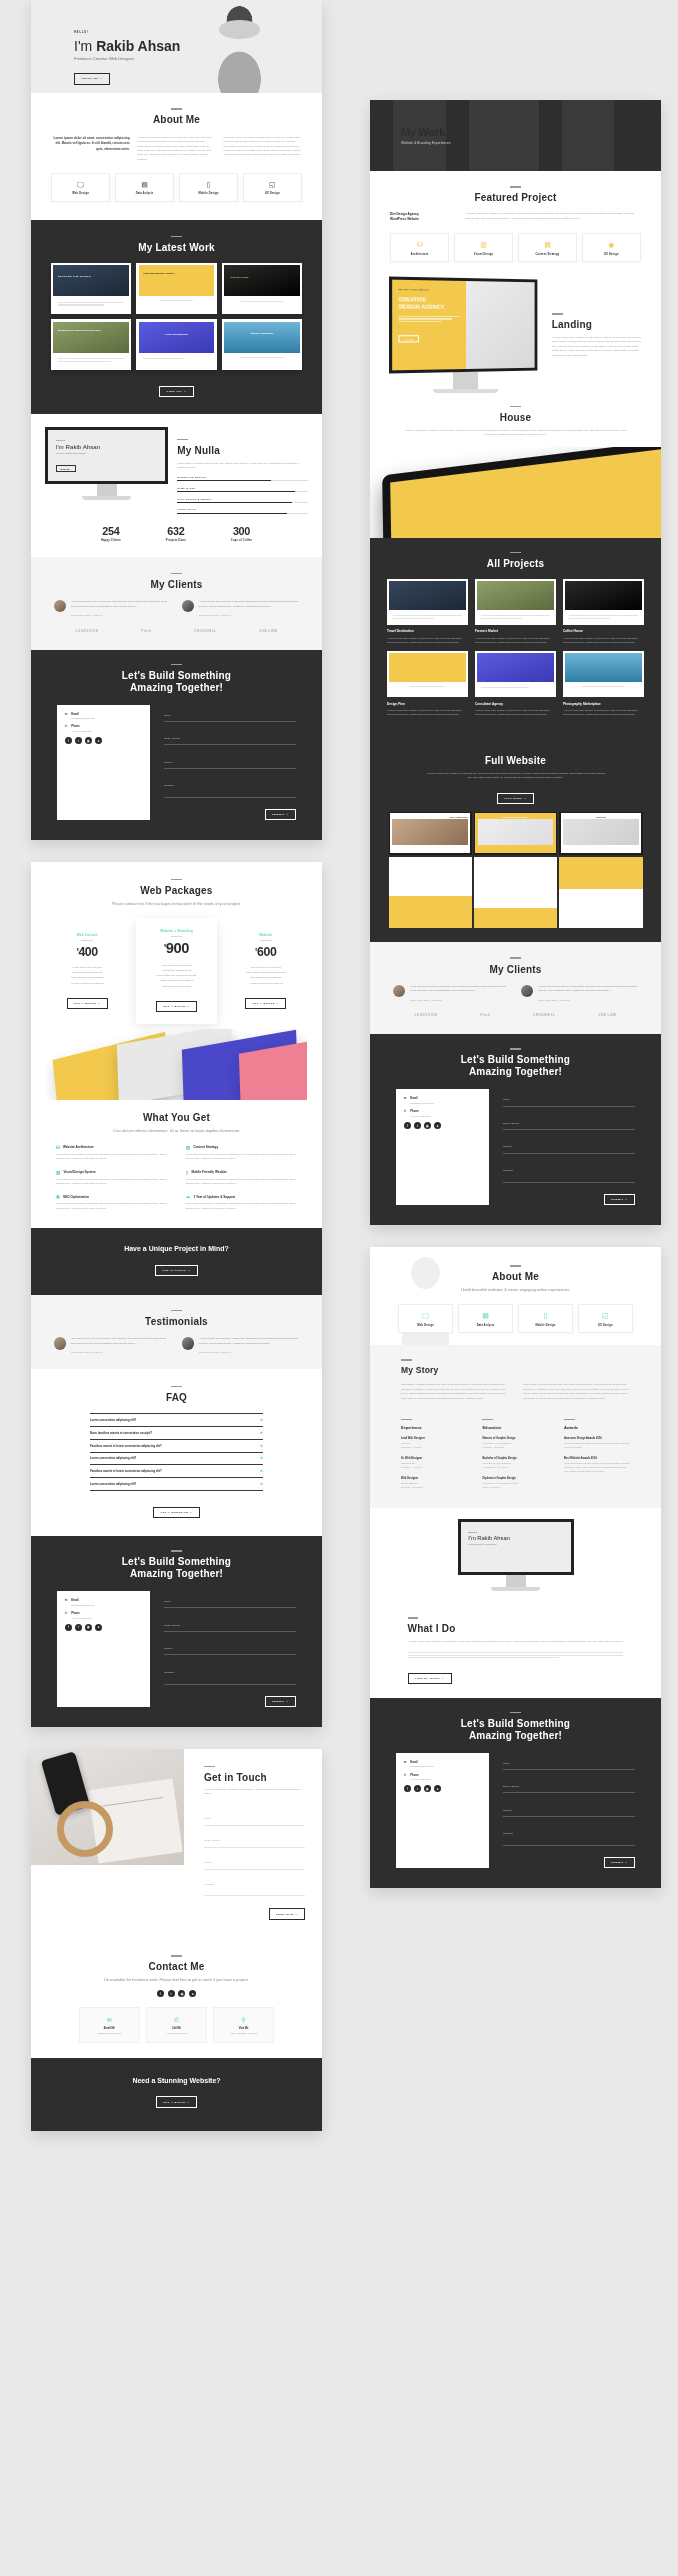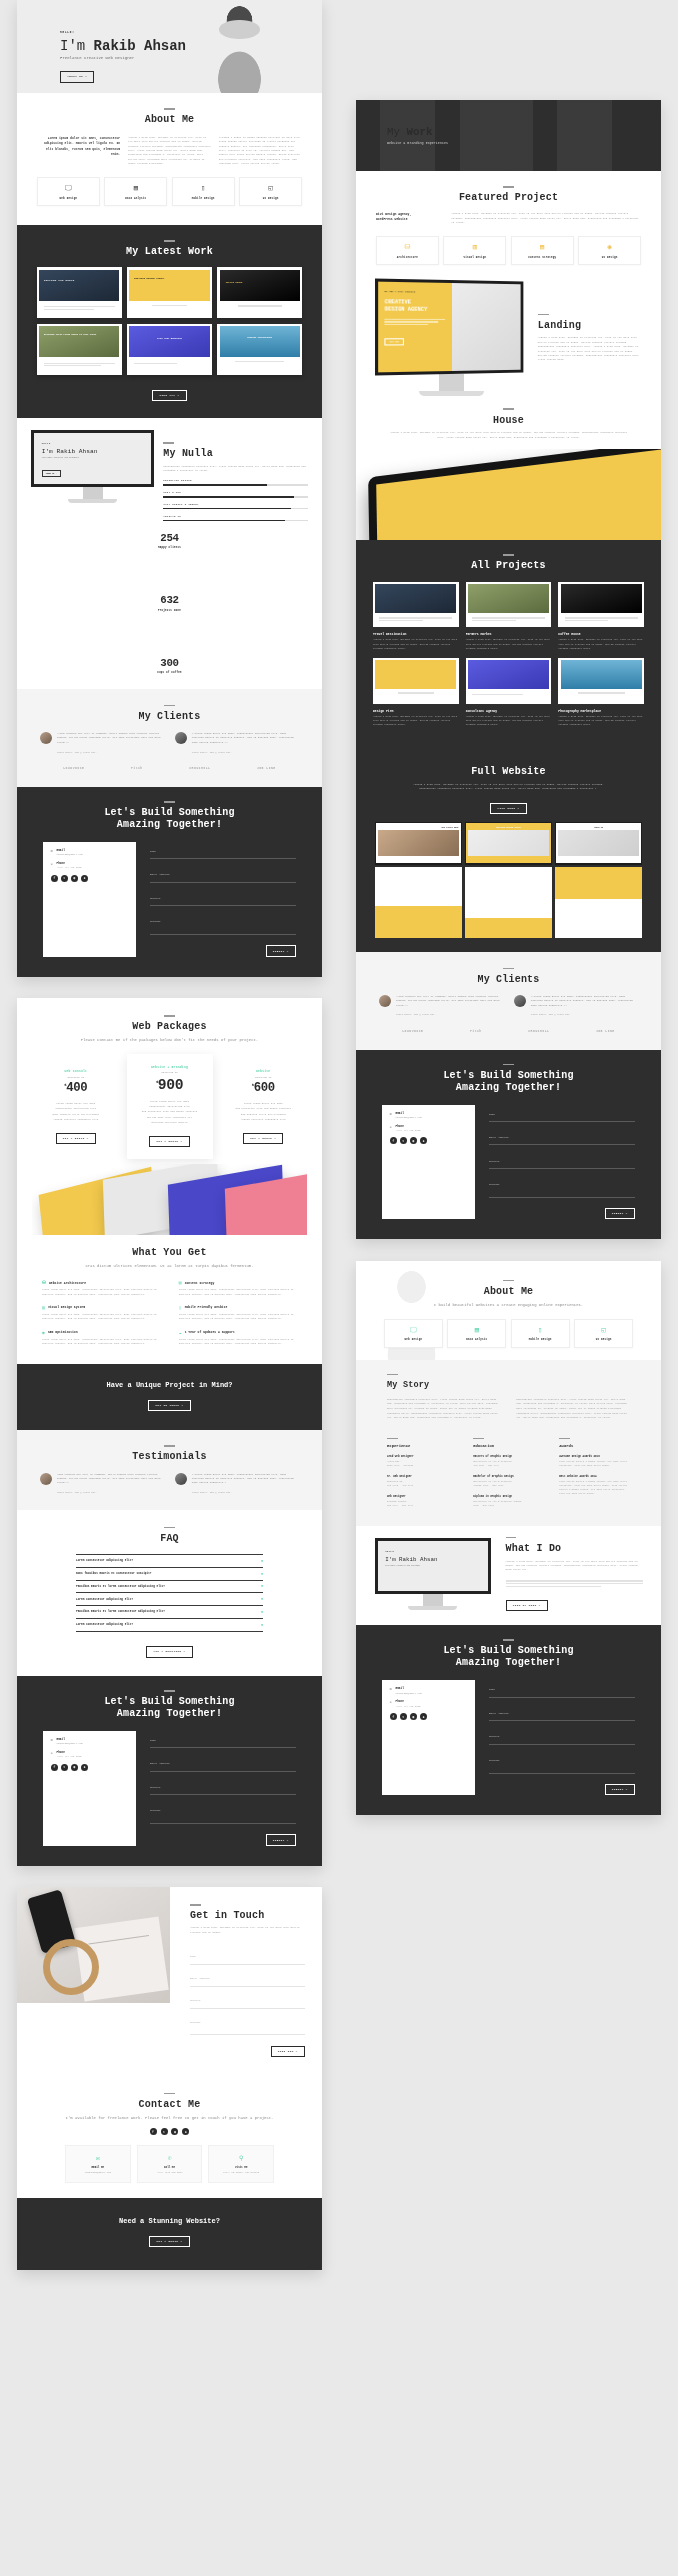--- a/index.html
+++ b/index.html
@@ -7,22 +7,22 @@
     width:679px; height:2576px; background:#e9e9e9;
     font-family:"Liberation Sans", sans-serif;
     color:#2b2b2b; overflow:hidden; position:relative;
   }
   .canvas { position:absolute; inset:0; }
   .col { position:absolute; top:0; width:339px; }
   .colL { left:0; } .colR { left:339px; }
 
   
   .page {
-    position:relative; margin:0 17px 14px 17px; background:#fff;
-    box-shadow:0 4.6px 14px rgba(0,0,0,.13); overflow:hidden;font-family:Liberation Mono, monospace;
+    position:relative; margin:0 17px 14px 31px; background:#fff;
+    box-shadow:0 4.6px 14px rgba(0,0,0,.13); overflow:hidden;
   }
   .sec { padding:10.8px 14px; }
   .dark { background:#2e2e2e; color:#fff; }
   .lightgrey { background:#f4f4f4; }
   .white { background:#fff; }
 
   
   .h-rule { width:10.8px; height:1.5px; background:#9a9a9a; margin:0 auto 4.6px; }
   .h-rule.left { margin-left:0; }
   h2.sect {
@@ -95,21 +95,21 @@
   .skills-wrap { display:flex; gap:9.3px; align-items:flex-start; padding:12.3px 14px 0; }
   .imac { width:123px; }
   .imac .screen { background:#ededed; border:3.1px solid #222; height:57px; position:relative; }
   .imac .neck { width:20px; height:12.3px; background:#cfcfcf; margin:0 auto; }
   .imac .foot { width:49px; height:3.9px; background:#d8d8d8; margin:0 auto; border-radius:0 0 6.2px 6.2px; }
   .bar-row { margin-top:5.4px; }
   .bar-row .lbl { font-size:2.3px; font-weight:700; letter-spacing:0.4px; color:#444; }
   .bar-track { height:1.2px; background:#ddd; margin-top:2.3px; position:relative; }
   .bar-fill { position:absolute; left:0; top:0; bottom:0; background:#2b2b2b; }
 
-  .stats { display:flex; justify-content:center; gap:45px; padding:10.8px 0 15.4px;flex-direction:column; }
+  .stats { display:flex; justify-content:center; gap:45px; padding:10.8px 0 15.4px; }
   .stat .n { font-size:10.8px; font-weight:700; text-align:center; letter-spacing:-0.3px; }
   .stat .l { font-size:2.6px; font-weight:700; text-align:center; margin-top:2.3px; letter-spacing:0.2px; }
 
   
   .cta { display:flex; align-items:center; justify-content:space-between; padding:18.5px 31px; }
   .cta h3 { font-size:7.3px; font-weight:700; line-height:1.35; }
 
   
   .tm-row { display:flex; gap:10.8px; margin-top:9.3px; padding:0 23px; }
   .tm { flex:1; display:flex; gap:4.6px; }
@@ -238,21 +238,21 @@
   }
   .story { padding:14px 31px 18.5px; }
   .story-cols { display:flex; gap:15.4px; margin-top:7.7px; }
   .story-cols p { font-size:2.4px; color:#9d9d9d; line-height:1.9; flex:1; }
   .resume { display:flex; gap:15.4px; margin-top:17px; }
   .resume > div { flex:1; }
   .resume h4 { font-size:3.9px; font-weight:700; margin-top:3.1px; }
   .ritem { margin-top:7.7px; }
   .ritem .rt { font-size:2.6px; font-weight:700; }
   .ritem .rs { font-size:2.3px; color:#a5a5a5; margin-top:1.5px; line-height:1.7; }
-  .whatido { display:flex; gap:15px; align-items:center; padding:10.8px 18.5px 14px; }
+  .whatido { display:flex; gap:26px; align-items:center; padding:10.8px 18.5px 14px;flex-direction:column; }
 </style>
 </head>
 <body>
 
 <div class="canvas">
 
   <div class="col colL">
 
     <div class="page">
       <div class="hero">

